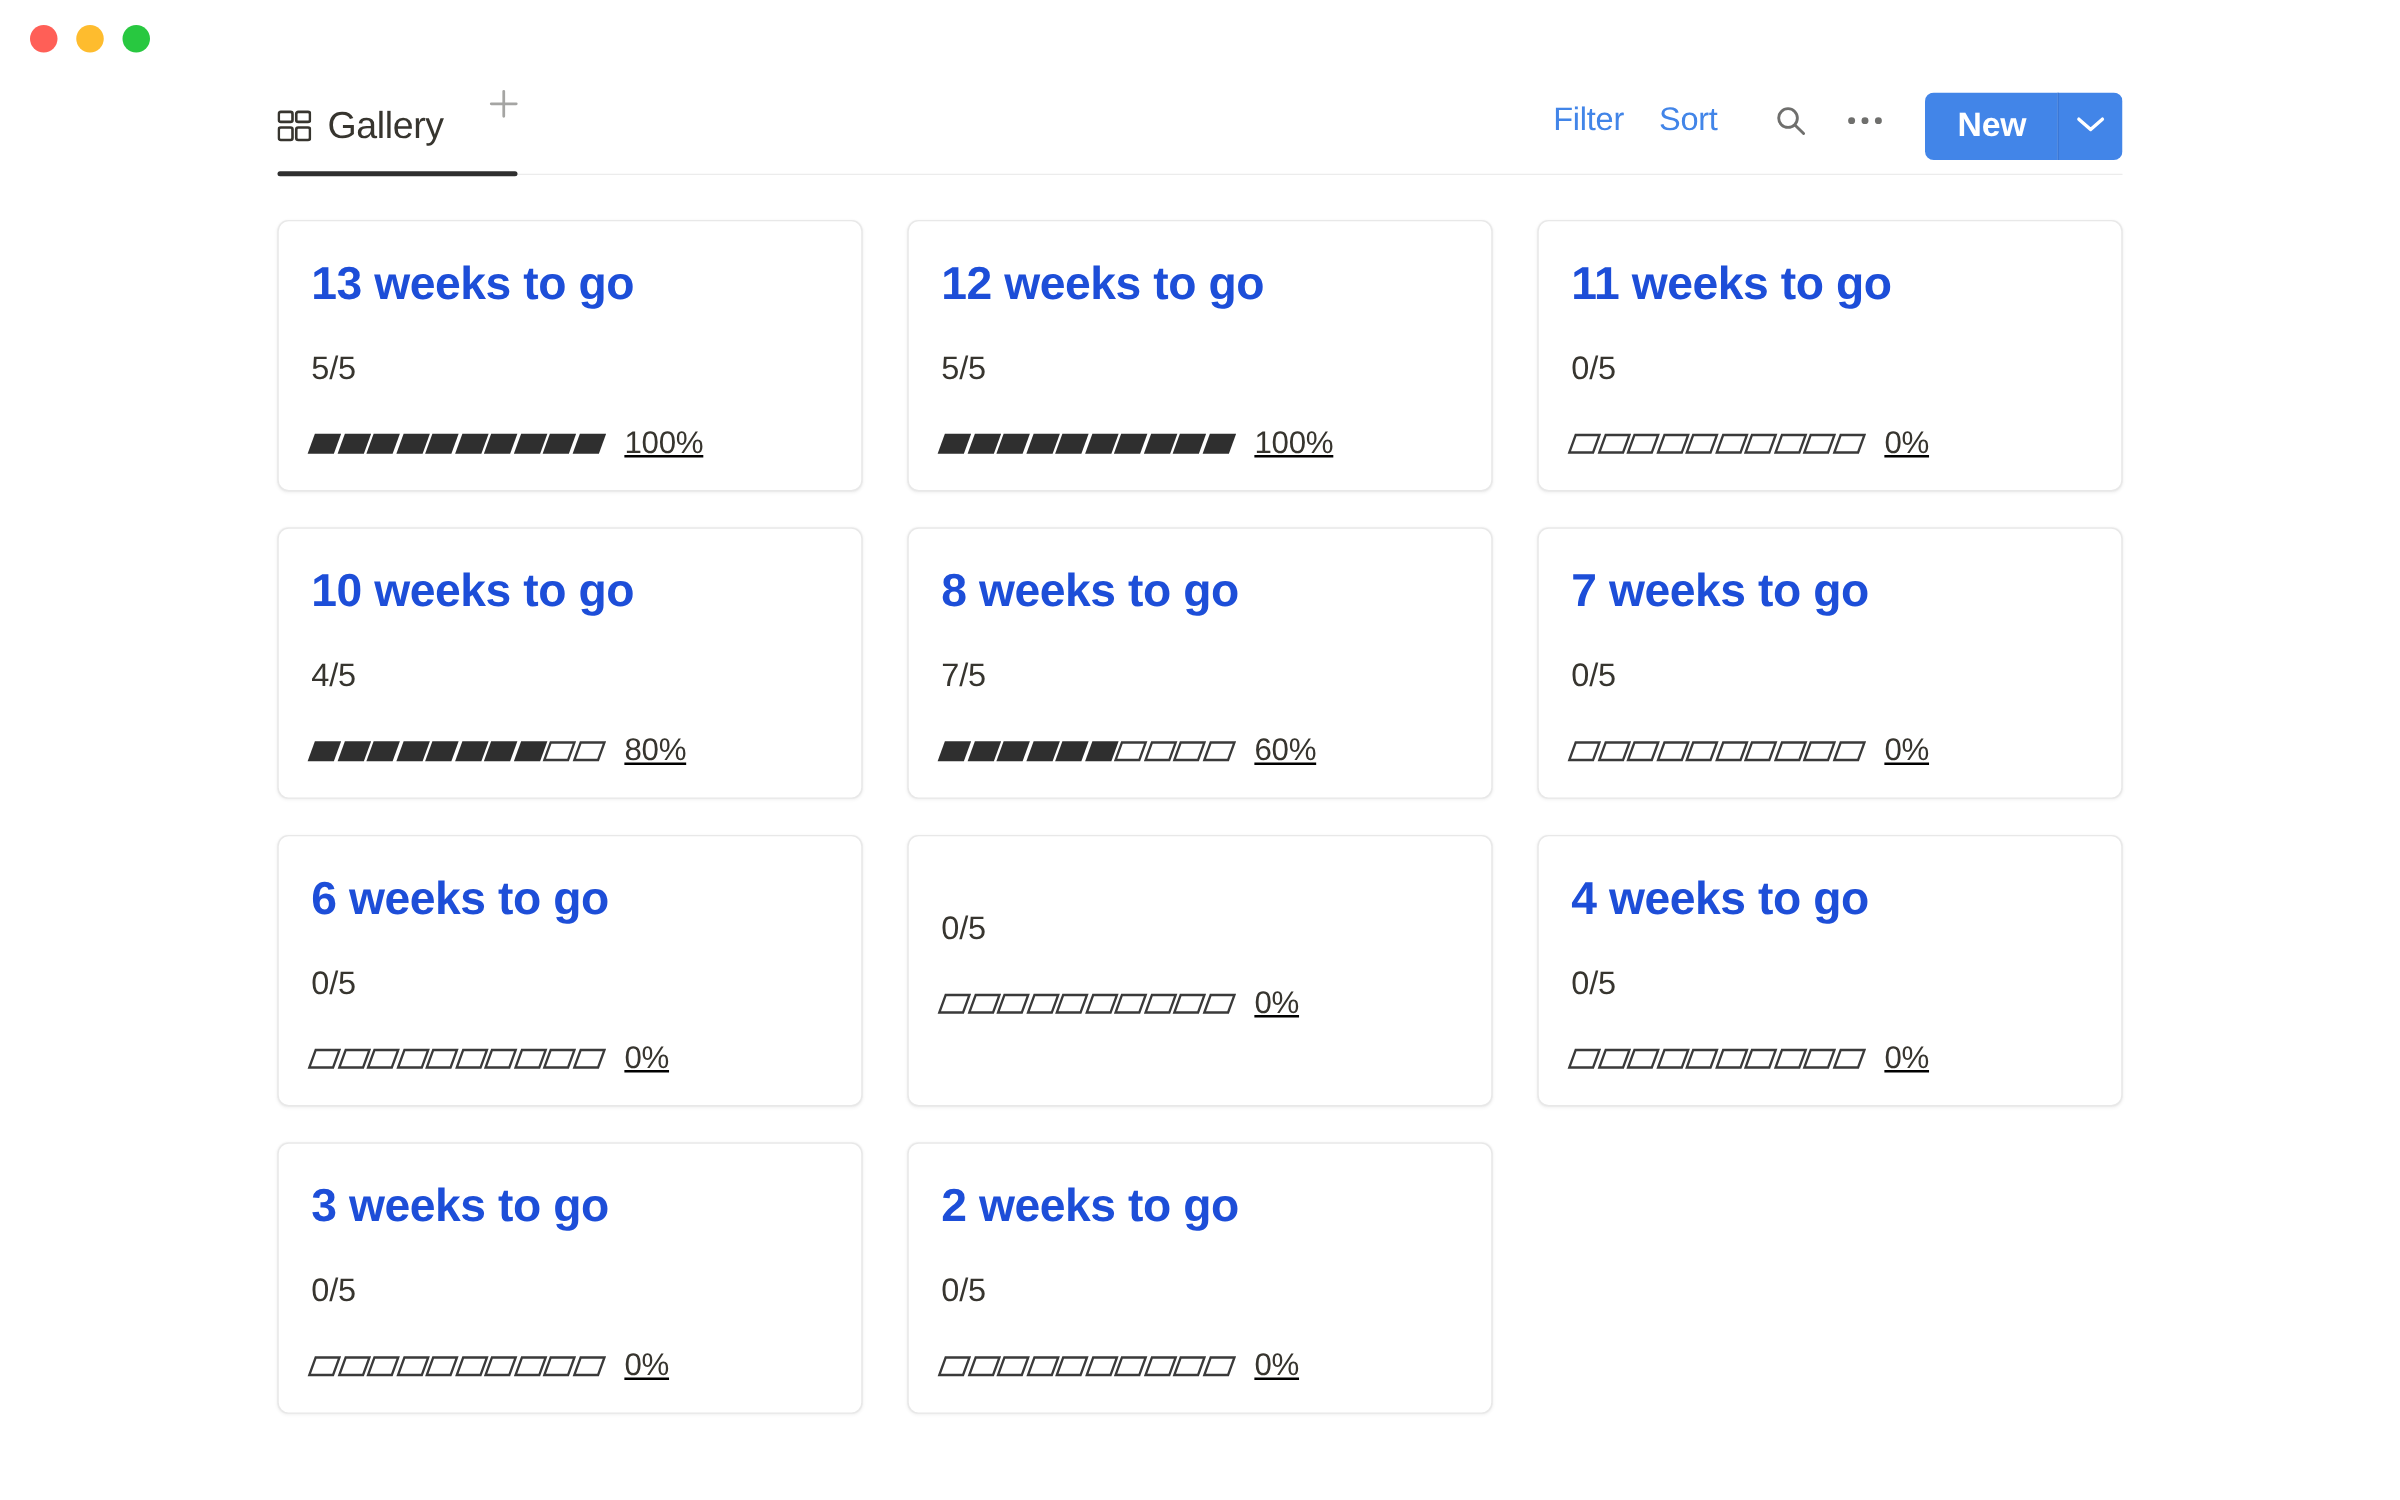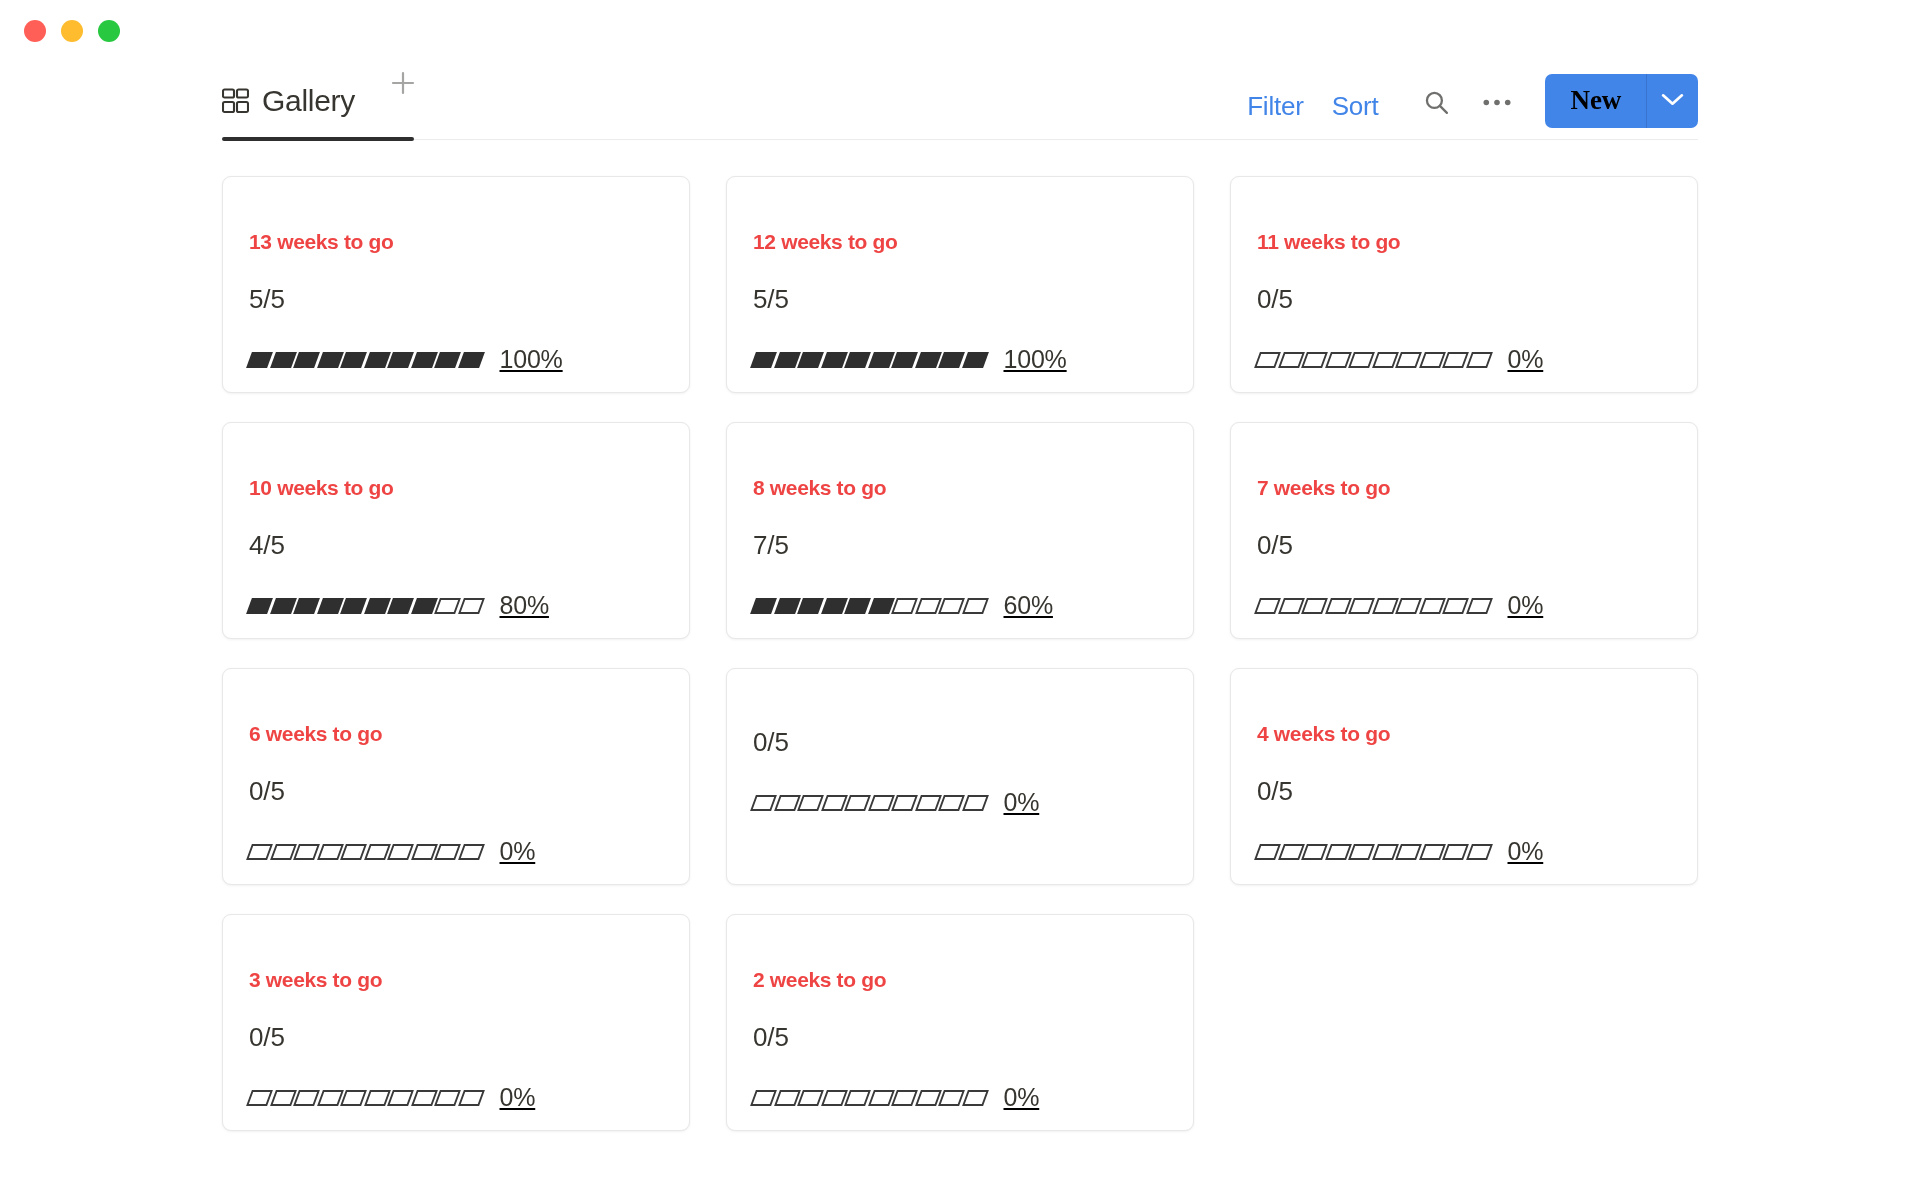--- a/index.html
+++ b/index.html
@@ -92,21 +92,21 @@
     justify-content: center;
     margin-left: 16px;
     cursor: pointer;
     border-radius: 5px;
     background: none;
     border: none;
   }
 
   .toolbar-right {
     display: flex;
-    align-items: flex-end;
+    align-items: flex-start;
     gap: 0;
   }
   .txt-btn {
     background: none;
     border: none;
     font-family: inherit;
     font-size: 26px;
     color: #4285e8;
     cursor: pointer;
     padding: 6px 14px;
@@ -127,23 +127,23 @@
 
   .new-split {
     display: flex;
     align-items: stretch;
     height: 54px;
     border-radius: 7px;
     overflow: hidden;
   }
   .new-main {
     background: #4285e8;
-    color: #000000;
+    color: #ffffff;
     border: none;
-    font-family: Liberation Serif, serif;
+    font-family: Liberation Sans, sans-serif;
     font-size: 27px;
     font-weight: 600;
     padding: 0 25px 0 26px;
     cursor: pointer;
     letter-spacing: -0.2px;
     display: flex;
     align-items: center;
   }
   .new-caret {
     background: #4285e8;
@@ -169,27 +169,26 @@
     background: #ffffff;
     border: 1.5px solid #e8e8e8;
     border-radius: 9px;
     box-shadow: 0 1px 3px rgba(16,16,16,0.055), 0 0 1px rgba(16,16,16,0.04);
     padding: 28px 26px 30px 26px;
     height: 217px;
     cursor: pointer;
     overflow: hidden;
   }
   .card-title {
-    font-size: 21px;
+    font-size: 37px;
     font-weight: 600;
-    color: #ef4444;
+    color: #1d4ed8;
     letter-spacing: -0.35px;
     line-height: 1.2;
     white-space: nowrap;
-    margin-top: 24px;
   }
   .card-count {
     margin-top: 30px;
     font-size: 26px;
     font-weight: 400;
     color: #37352f;
     letter-spacing: -0.1px;
   }
   .card-progress {
     margin-top: 30px;

